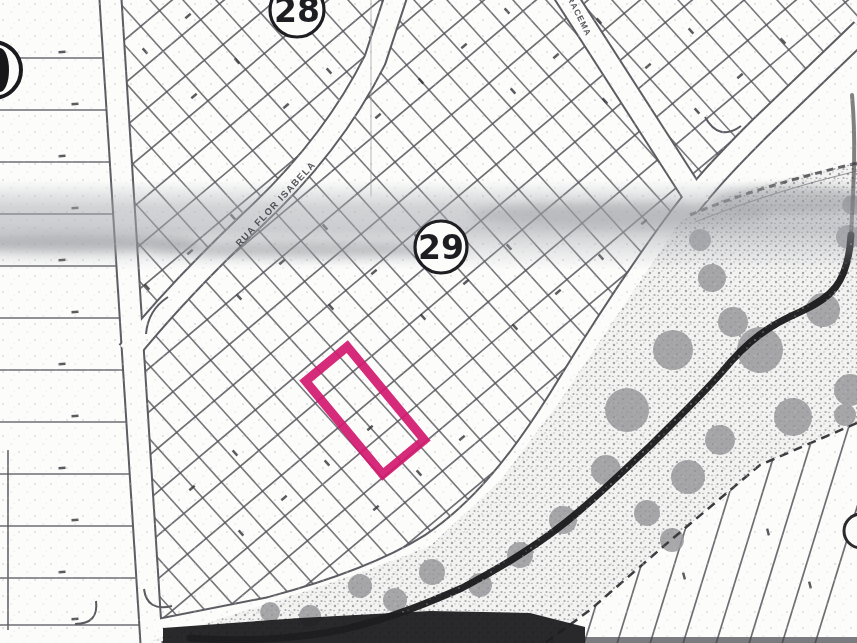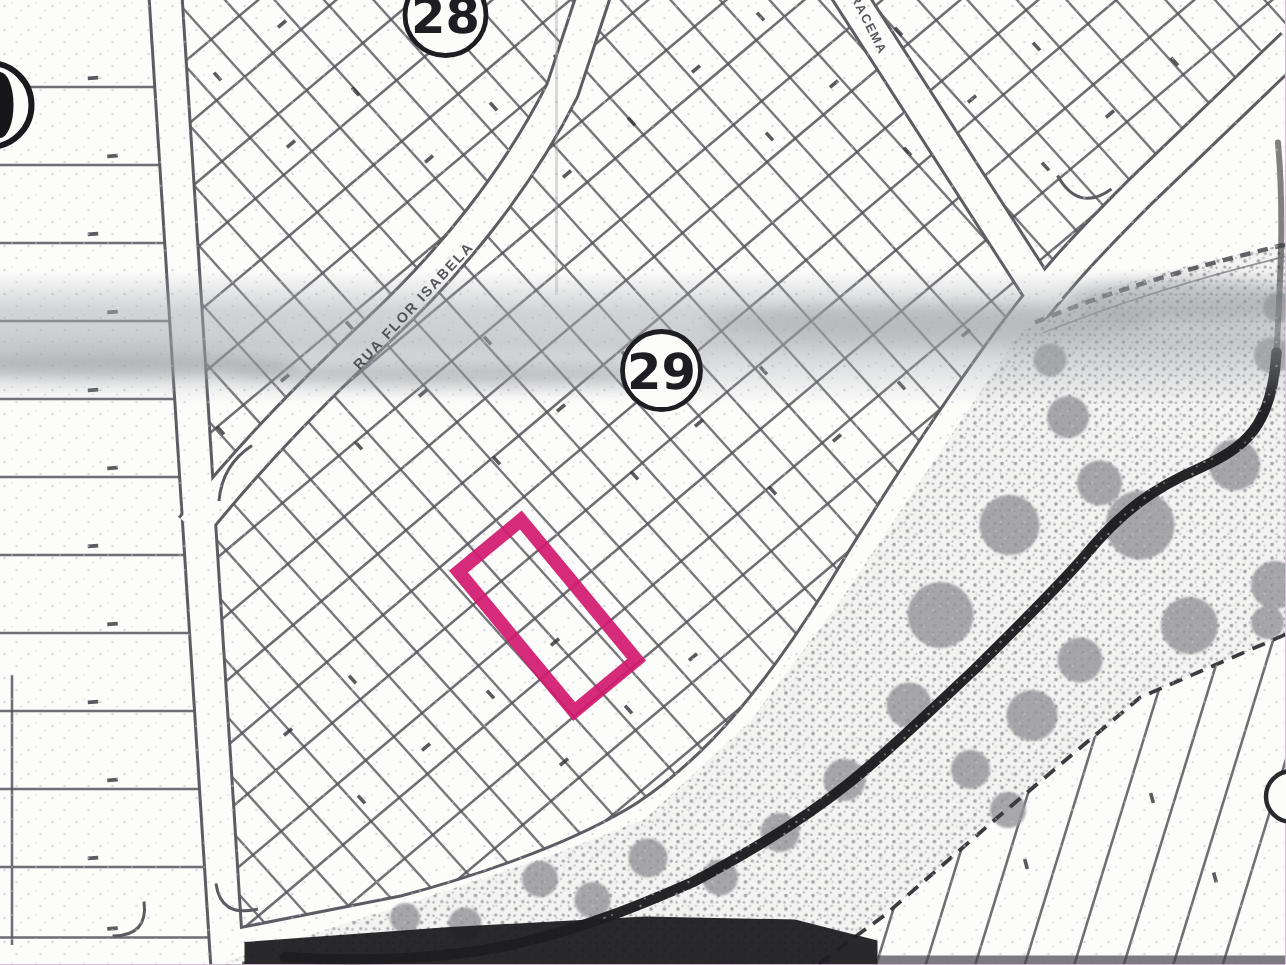--- a/index.html
+++ b/index.html
@@ -1,16 +1,16 @@
 <!DOCTYPE html>
 <html><head>
 <meta charset="utf-8">
 <style>
   html,body{margin:0;padding:0;background:#e8e8e8;font-family:"Liberation Sans",sans-serif;}
-  .stage{position:relative;width:857px;height:643px;overflow:hidden;background:#a21caf;}
+  .stage{position:relative;width:857px;height:643px;overflow:hidden;background:#1d4ed8;}
   svg{display:block;}
   .gridline{stroke:#55555b;stroke-width:1.6;opacity:.8;}
   .lotline{stroke:#55555b;stroke-width:1.7;opacity:.85;}
   .mark{fill:#323238;opacity:.8;}
   .stDark{stroke:#5c5c62;stroke-width:24;fill:none;stroke-linecap:butt;stroke-linejoin:round;}
   .stWhite{stroke:#fcfcfb;stroke-width:20;fill:none;stroke-linecap:butt;stroke-linejoin:round;}
   .cornerArc{stroke:#5a5a60;stroke-width:2;fill:none;}
   .circNum{font-family:"DejaVu Sans",sans-serif;font-weight:bold;font-size:33px;fill:#1e1e22;}
   .streetLabel{font-family:"Liberation Sans",sans-serif;font-weight:bold;fill:#3a3a42;opacity:.85;}
 </style>

